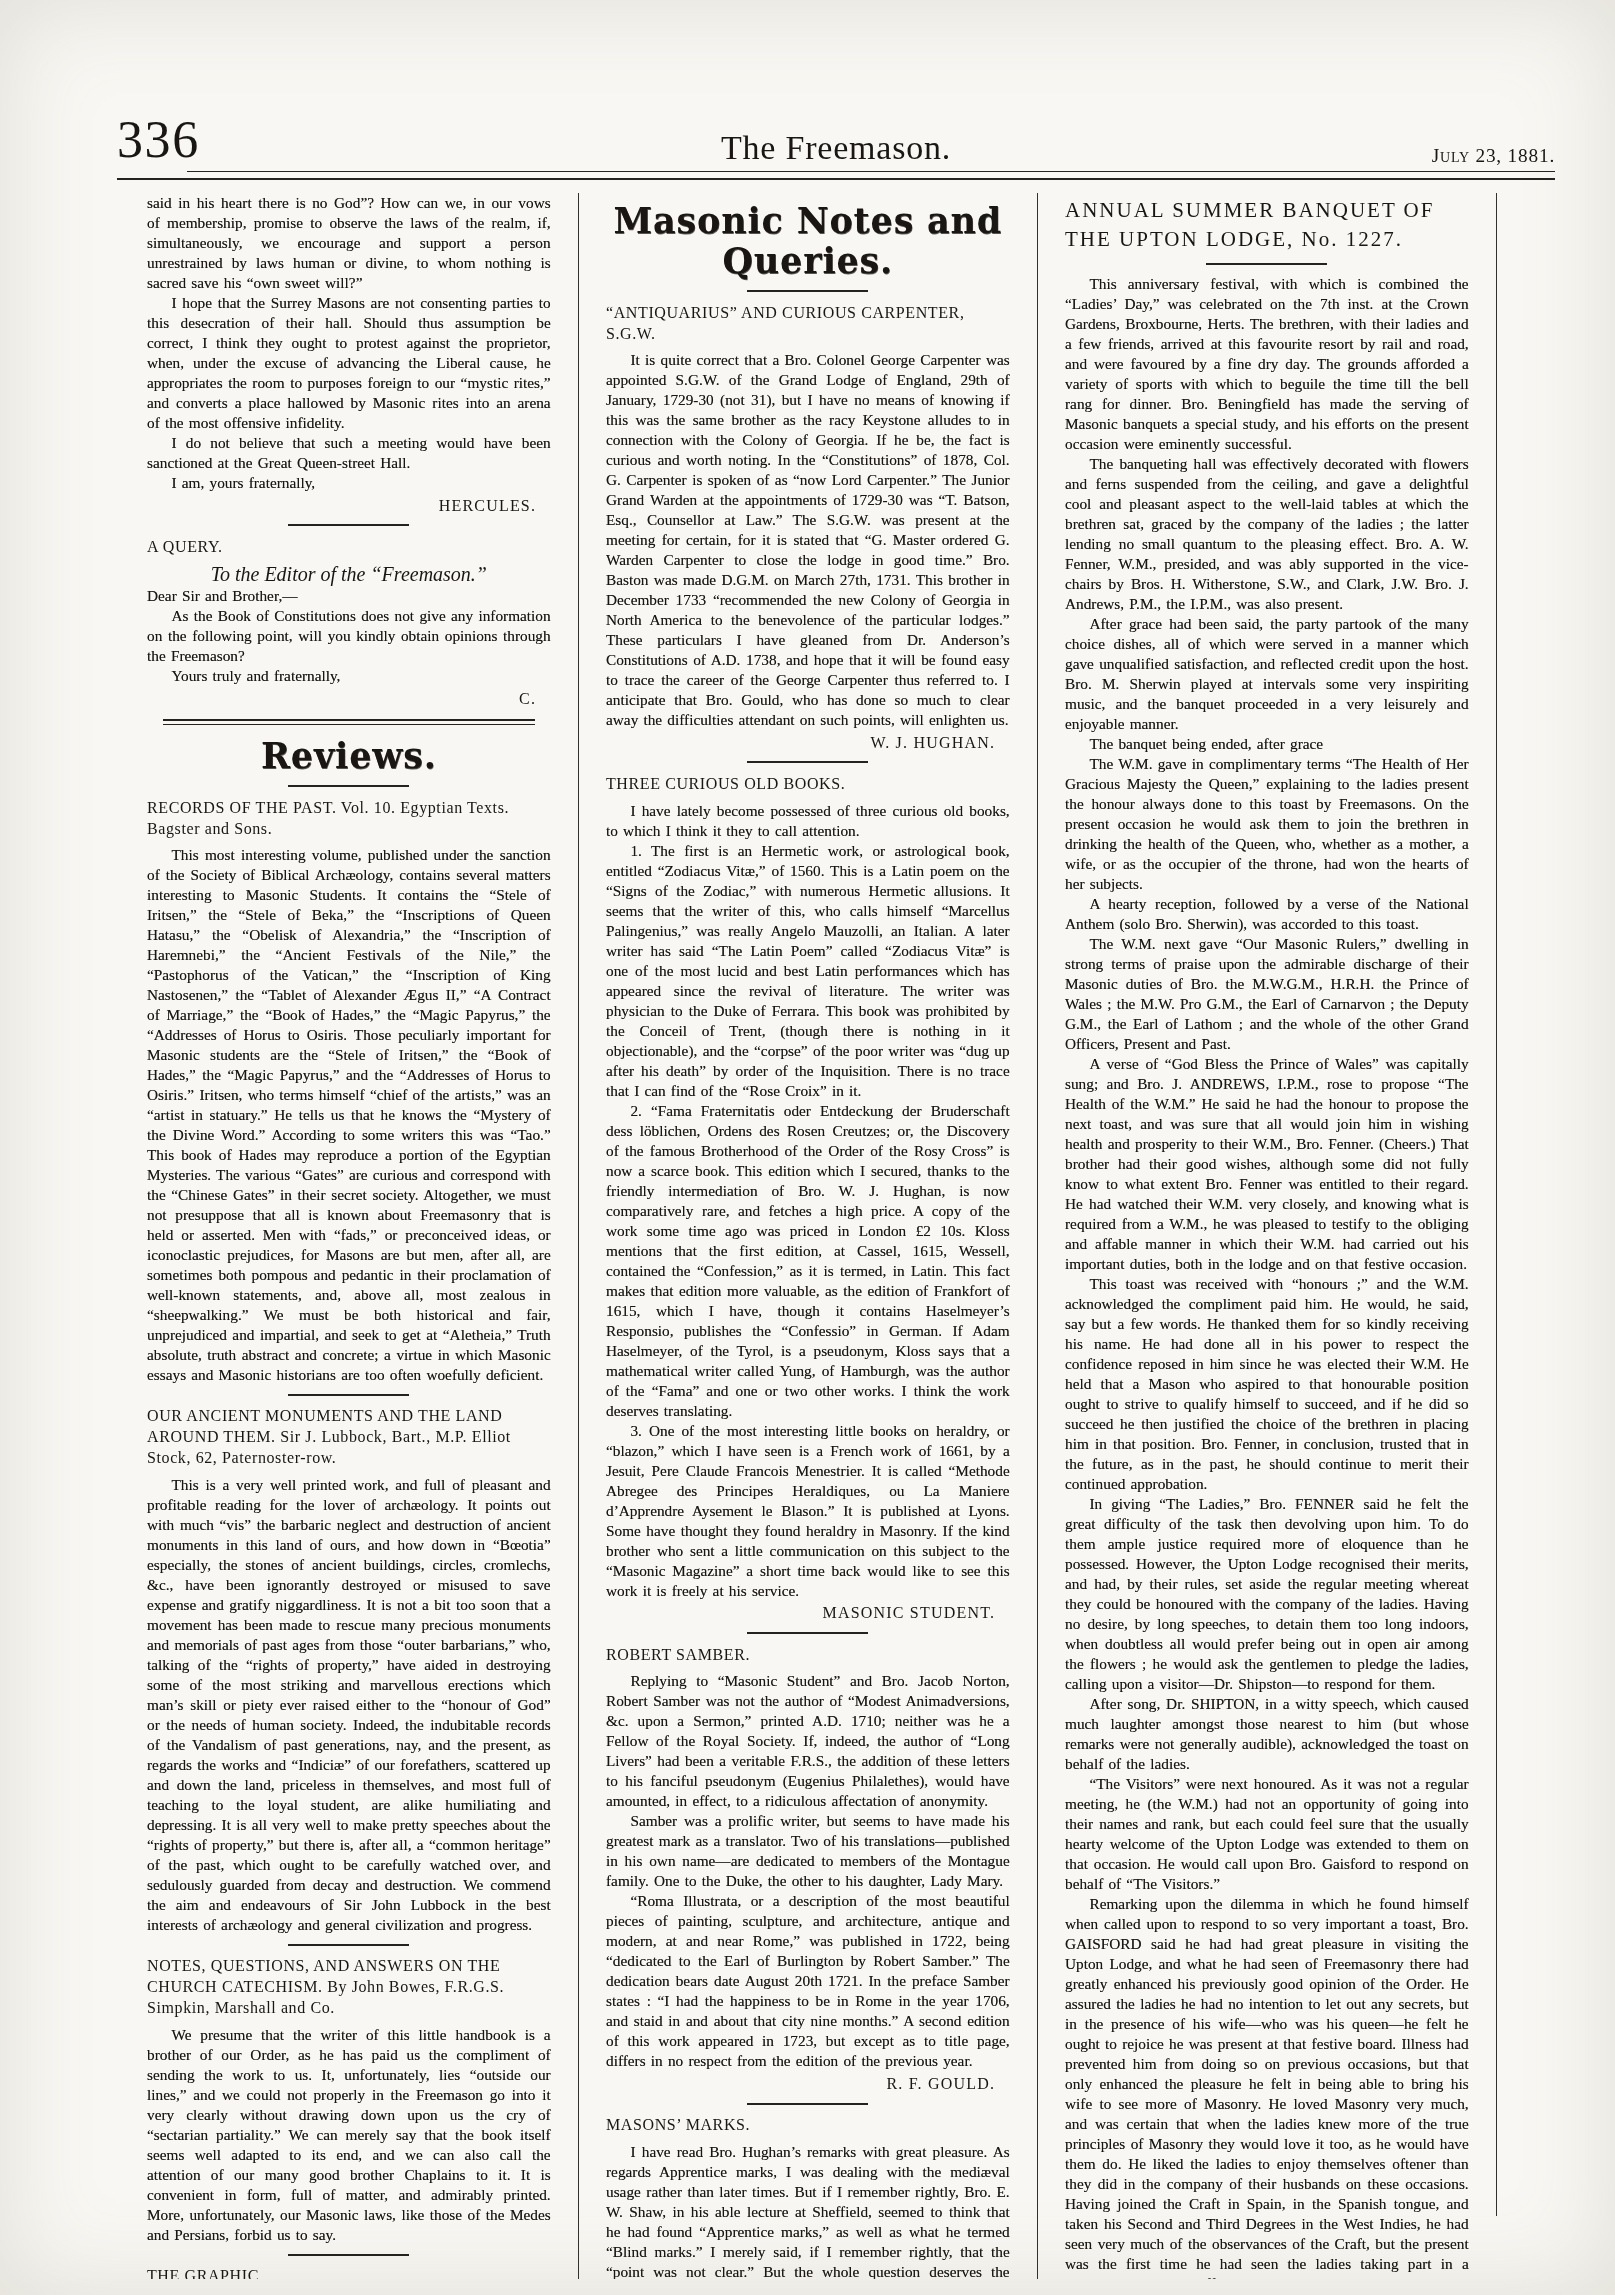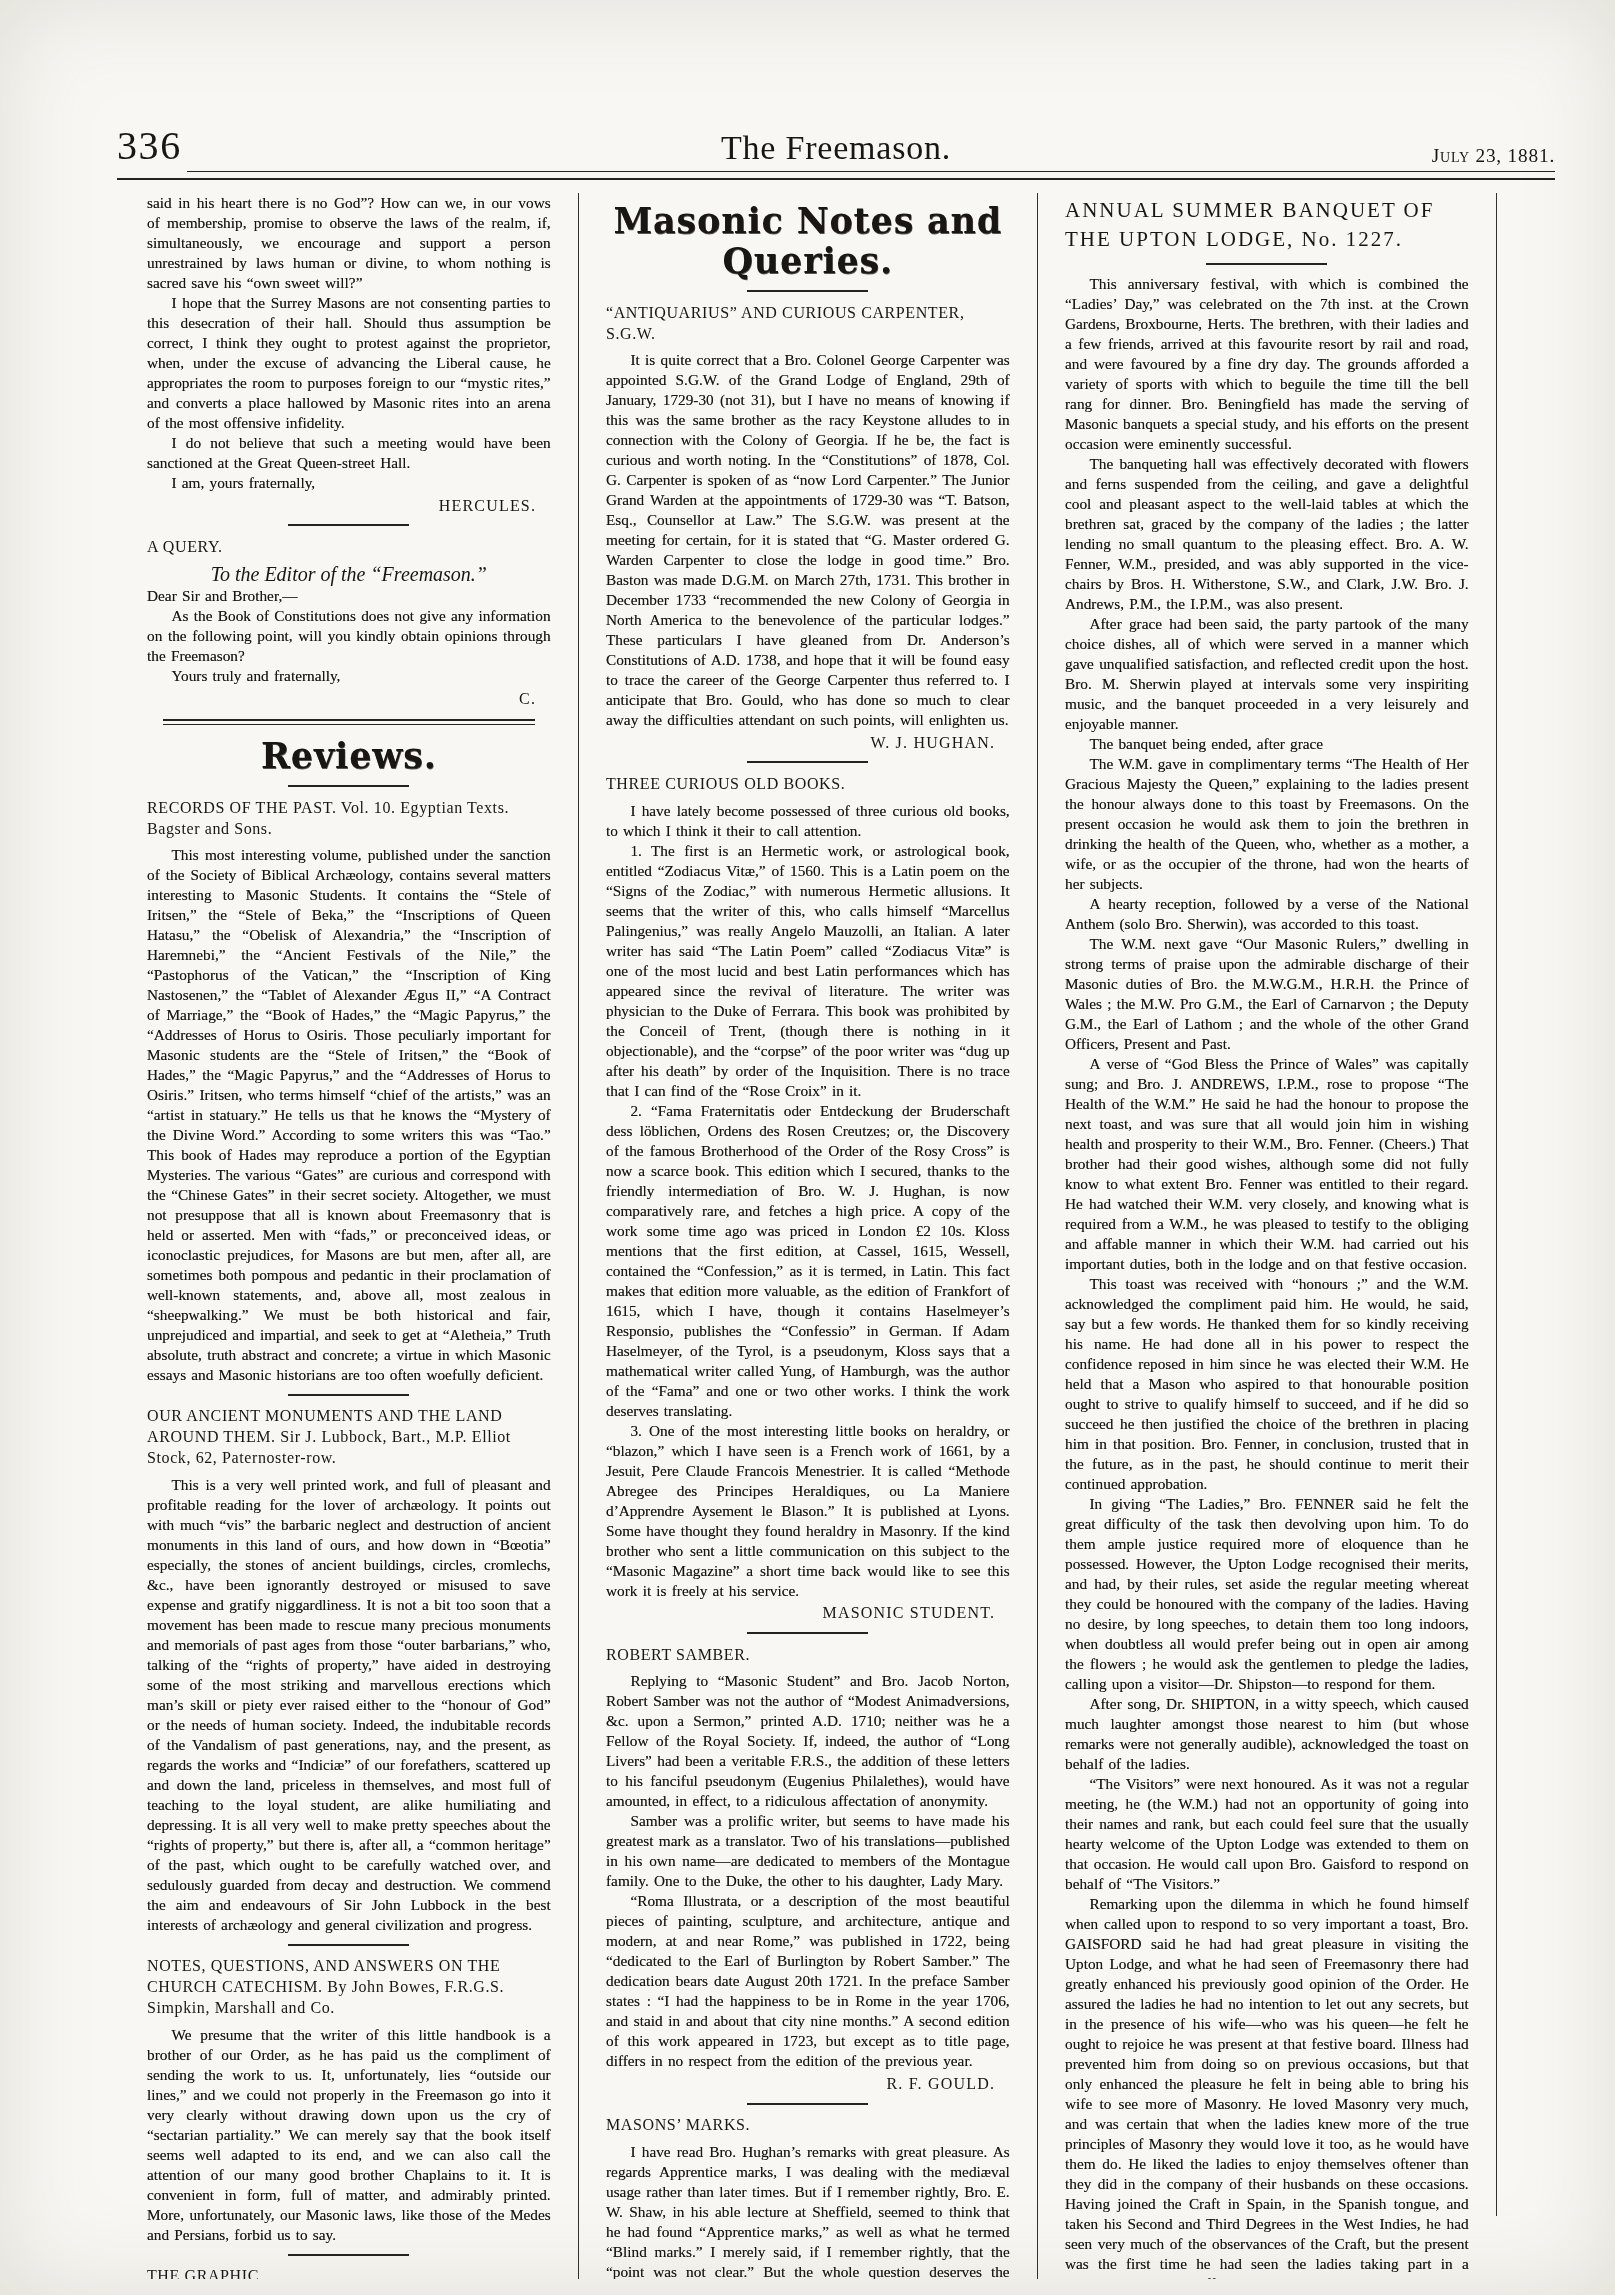--- a/index.html
+++ b/index.html
@@ -5,21 +5,21 @@
   html,body { margin:0; padding:0; background:#d8d6d0; }
   .page {
     position:relative; width:1616px; height:2295px;
     background:#f8f7f3;
     box-shadow: inset 0 0 97px rgba(120,110,90,0.18);
     font-family:"Liberation Serif","DejaVu Serif",serif;
     color:#191613; overflow:hidden;
   }
   
   .masthead { position:absolute; top:95px; left:117px; width:1438px; height:77px; }
-  .page-number { position:absolute; left:0; bottom:3.2px; font-size:40px; letter-spacing:1.6px; }
+  .page-number { position:absolute; left:0; bottom:3.2px; font-size:52px; letter-spacing:1.6px; }
   .paper-title { position:absolute; left:0; right:0; bottom:4.8px; text-align:center; font-size:34px; letter-spacing:0.8px; }
   .paper-date { position:absolute; right:0; bottom:4.8px; font-size:19.3px; font-variant:small-caps; letter-spacing:0.8px; }
   .rule-a { position:absolute; top:171px; left:187px; width:1368px; height:0; border-top:1.6px solid #26231f; }
   .rule-b { position:absolute; top:178px; left:117px; width:1438px; height:0; border-top:2.4px solid #26231f; }
   
   .columns { position:absolute; top:193px; left:147px; width:1361px; height:2086px; display:flex;gap:16px; }
   .col { width:437px; height:100%; overflow:hidden; text-align:justify; }
   .vrule { width:0.8px; background:#34302b; margin:0 11.3px; }
   .vrule.short { height:97%; }
   
@@ -75,21 +75,21 @@
       </div>
     <div class="vrule"></div>
     <div class="col">
         <h2 class="blackletter">Masonic Notes and Queries.</h2>
         <div class="divider"></div>
         <h3 class="caps-heading">“ANTIQUARIUS” AND CURIOUS CARPENTER, S.G.W.</h3>
         <p class="para">It is quite correct that a Bro. Colonel George Carpenter was appointed S.G.W. of the Grand Lodge of England, 29th of January, 1729-30 (not 31), but I have no means of knowing if this was the same brother as the racy Keystone alludes to in connection with the Colony of Georgia.  If he be, the fact is curious and worth noting.  In the “Constitutions” of 1878, Col. G. Carpenter is spoken of as “now Lord Carpenter.”  The Junior Grand Warden at the appointments of 1729-30 was “T. Batson, Esq., Counsellor at Law.”  The S.G.W. was present at the meeting for certain, for it is stated that “G. Master ordered G. Warden Carpenter to close the lodge in good time.”  Bro. Baston was made D.G.M. on March 27th, 1731.  This brother in December 1733 “recommended the new Colony of Georgia in North America to the benevolence of the particular lodges.”  These particulars I have gleaned from Dr. Anderson’s Constitutions of A.D. 1738, and hope that it will be found easy to trace the career of the George Carpenter thus referred to.  I anticipate that Bro. Gould, who has done so much to clear away the difficulties attendant on such points, will enlighten us.</p>
         <div class="signature">W. J. HUGHAN.</div>
         <div class="divider"></div>
         <h3 class="caps-heading">THREE CURIOUS OLD BOOKS.</h3>
-        <p class="para">I have lately become possessed of three curious old books, to which I think it their to call attention.</p>
+        <p class="para">I have lately become possessed of three curious old books, to which I think it they to call attention.</p>
         <p class="para">1. The first is an Hermetic work, or astrological book, entitled “Zodiacus Vitæ,” of 1560.  This is a Latin poem on the “Signs of the Zodiac,” with numerous Hermetic allusions.  It seems that the writer of this, who calls himself “Marcellus Palingenius,” was really Angelo Mauzolli, an Italian.  A later writer has said “The Latin Poem” called “Zodiacus Vitæ” is one of the most lucid and best Latin performances which has appeared since the revival of literature.  The writer was physician to the Duke of Ferrara.  This book was prohibited by the Conceil of Trent, (though there is nothing in it objectionable), and the “corpse” of the poor writer was “dug up after his death” by order of the Inquisition.  There is no trace that I can find of the “Rose Croix” in it.</p>
         <p class="para">2. “Fama Fraternitatis oder Entdeckung der Bruderschaft dess löblichen, Ordens des Rosen Creutzes; or, the Discovery of the famous Brotherhood of the Order of the Rosy Cross” is now a scarce book.  This edition which I secured, thanks to the friendly intermediation of Bro. W. J. Hughan, is now comparatively rare, and fetches a high price.  A copy of the work some time ago was priced in London £2 10s.  Kloss mentions that the first edition, at Cassel, 1615, Wessell, contained the “Confession,” as it is termed, in Latin.  This fact makes that edition more valuable, as the edition of Frankfort of 1615, which I have, though it contains Haselmeyer’s Responsio, publishes the “Confessio” in German.  If Adam Haselmeyer, of the Tyrol, is a pseudonym, Kloss says that a mathematical writer called Yung, of Hamburgh, was the author of the “Fama” and one or two other works.  I think the work deserves translating.</p>
         <p class="para">3. One of the most interesting little books on heraldry, or “blazon,” which I have seen is a French work of 1661, by a Jesuit, Pere Claude Francois Menestrier.  It is called “Methode Abregee des Principes Heraldiques, ou La Maniere d’Apprendre Aysement le Blason.”  It is published at Lyons. Some have thought they found heraldry in Masonry.  If the kind brother who sent a little communication on this subject to the “Masonic Magazine” a short time back would like to see this work it is freely at his service.</p>
         <div class="signature">MASONIC STUDENT.</div>
         <div class="divider"></div>
         <h3 class="caps-heading">ROBERT SAMBER.</h3>
         <p class="para">Replying to “Masonic Student” and Bro. Jacob Norton, Robert Samber was not the author of “Modest Animadversions, &amp;c. upon a Sermon,” printed A.D. 1710; neither was he a Fellow of the Royal Society.  If, indeed, the author of “Long Livers” had been a veritable F.R.S., the addition of these letters to his fanciful pseudonym (Eugenius Philalethes), would have amounted, in effect, to a ridiculous affectation of anonymity.</p>
         <p class="para">Samber was a prolific writer, but seems to have made his greatest mark as a translator.  Two of his translations—published in his own name—are dedicated to members of the Montague family.  One to the Duke, the other to his daughter, Lady Mary.</p>
         <p class="para">“Roma Illustrata, or a description of the most beautiful pieces of painting, sculpture, and architecture, antique and modern, at and near Rome,” was published in 1722, being “dedicated to the Earl of Burlington by Robert Samber.” The dedication bears date August 20th 1721.  In the preface Samber states : “I had the happiness to be in Rome in the year 1706, and staid in and about that city nine months.”  A second edition of this work appeared in 1723, but except as to title page, differs in no respect from the edition of the previous year.</p>
         <div class="signature">R. F. GOULD.</div>

